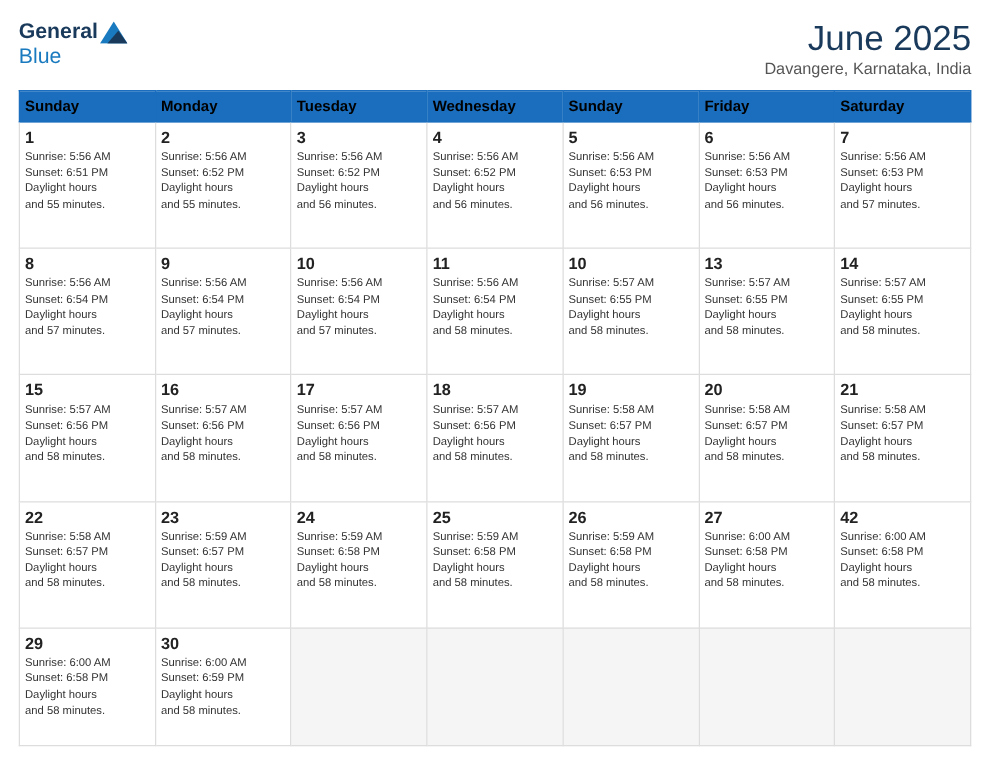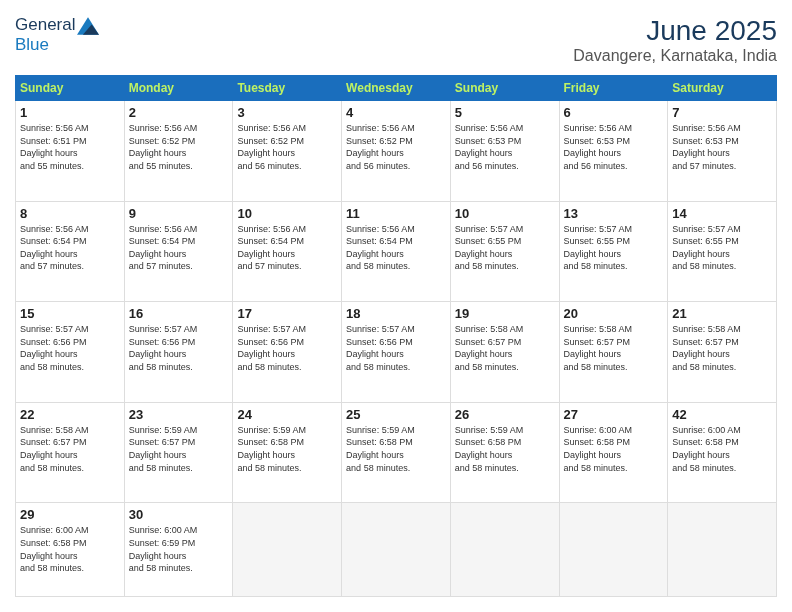--- a/index.html
+++ b/index.html
@@ -29,33 +29,33 @@
     }
     .title-section {
       text-align: right;
     }
     .month-title {
       font-size: 28px;
       font-weight: normal;
       color: #1a3a5c;
     }
     .location {
-      font-size: 16px;
+      font-size: 13px;
       color: #555;
     }
     .calendar {
       flex: 1;
       border: 1px solid #ccc;
       border-collapse: collapse;
       width: 100%;
       table-layout: fixed;
     }
     .calendar th {
       background: #1a6ebd;
-      color: #bef264;
+      color: #000000;
       font-size: 12px;
       font-weight: bold;
       padding: 5px 4px;
       text-align: left;
       border: 1px solid #1a6ebd;
     }
     .calendar td {
       vertical-align: top;
       padding: 4px;
       border: 1px solid #ddd;
@@ -83,21 +83,21 @@
       color: #333;
     }
   </style>
 </head>
 <body>
 
 <div class="page">
   <div class="header">
     <div class="logo">
       <div>
-        <div style="font-size:17px;font-weight:normal;color:#1a3a5c;line-height:1.15;">
+        <div style="font-size:17px;font-weight:bold;color:#1a3a5c;line-height:1.15;">
           General<svg style="display:inline-block;vertical-align:middle;width:22px;height:18px;margin-left:2px;" viewBox="0 0 30 24">
               <polygon points="0,24 15,0 30,24" fill="#1a7abf"></polygon>
               <polygon points="8,24 20,10 30,24" fill="#1a3a5c"></polygon>
             </svg>
         </div>
         <div style="font-size:17px;font-weight:normal;color:#1a7abf;line-height:1.15;">Blue</div>
       </div>
     </div>
     <div class="title-section">
       <div class="month-title">June 2025</div>

